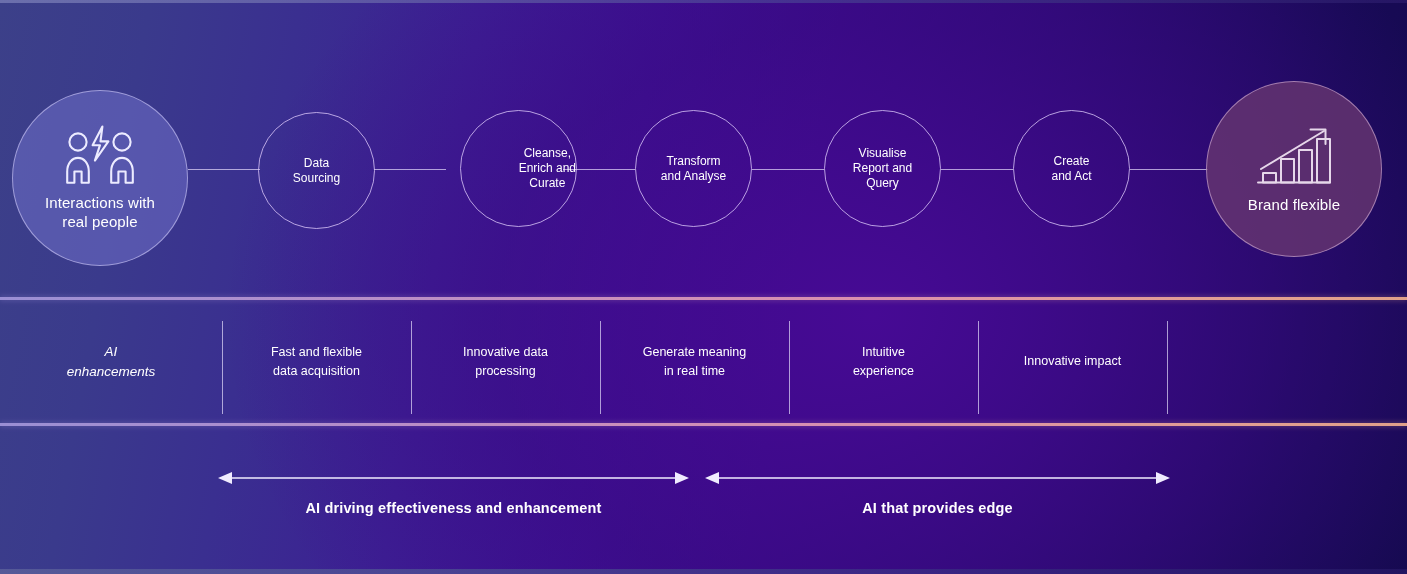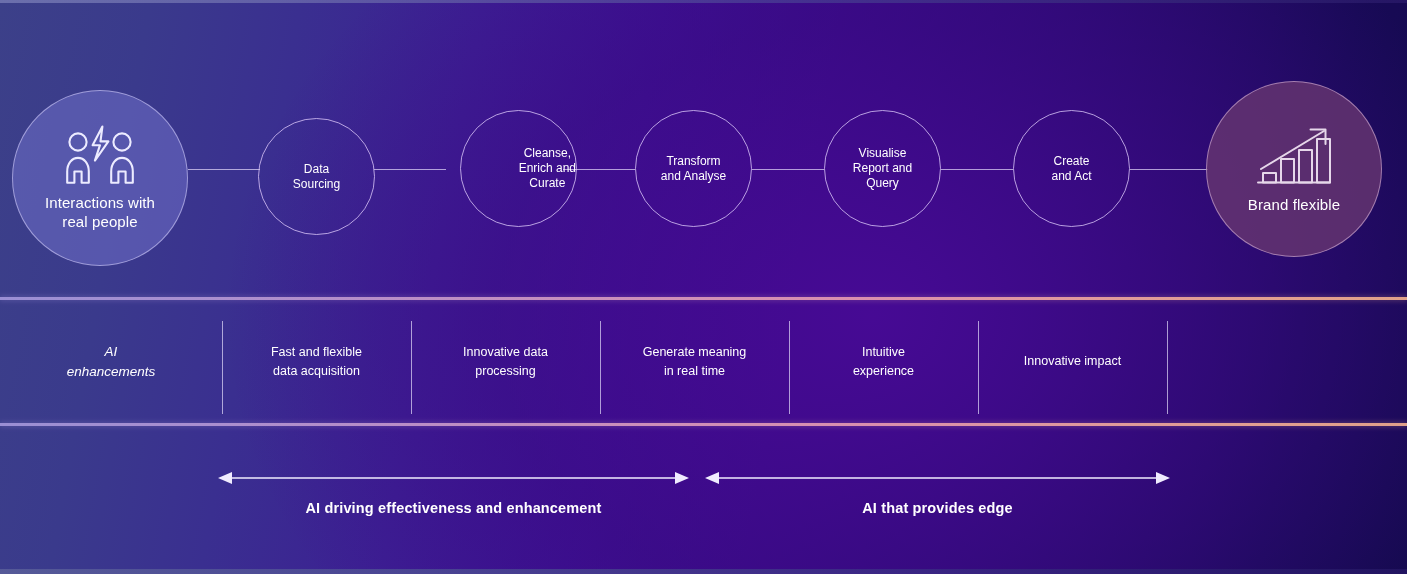--- a/index.html
+++ b/index.html
@@ -228,21 +228,21 @@
           <path d="M6.2 47.5c0-8 4.8-13.6 10.8-13.6s10.8 5.6 10.8 13.6v11.2h-7.2V47.5h-7.2v11.2H6.2z"></path>
           <circle cx="61" cy="18" r="8.6"></circle>
           <path d="M50.2 47.5c0-8 4.8-13.6 10.8-13.6s10.8 5.6 10.8 13.6v11.2h-7.2V47.5h-7.2v11.2h-7.2z"></path>
           <path d="M41.4 2.5 31.6 21.2h7.4L33.9 36.6 47.4 17.4h-7.9z"></path>
         </svg>
       </span>
       <span class="label">Interactions with
 real people</span>
     </div>
 
-    <div class="node step" style="left:258px; top:118px;">
+    <div class="node step" style="left:258px; top:112px;">
       <span class="label">Data
 Sourcing</span>
     </div>
 
     <div class="node step" style="left:460px; top:110px;align-items:flex-end;">
       <span class="label">Cleanse,
 Enrich and
 Curate</span>
     </div>
 

